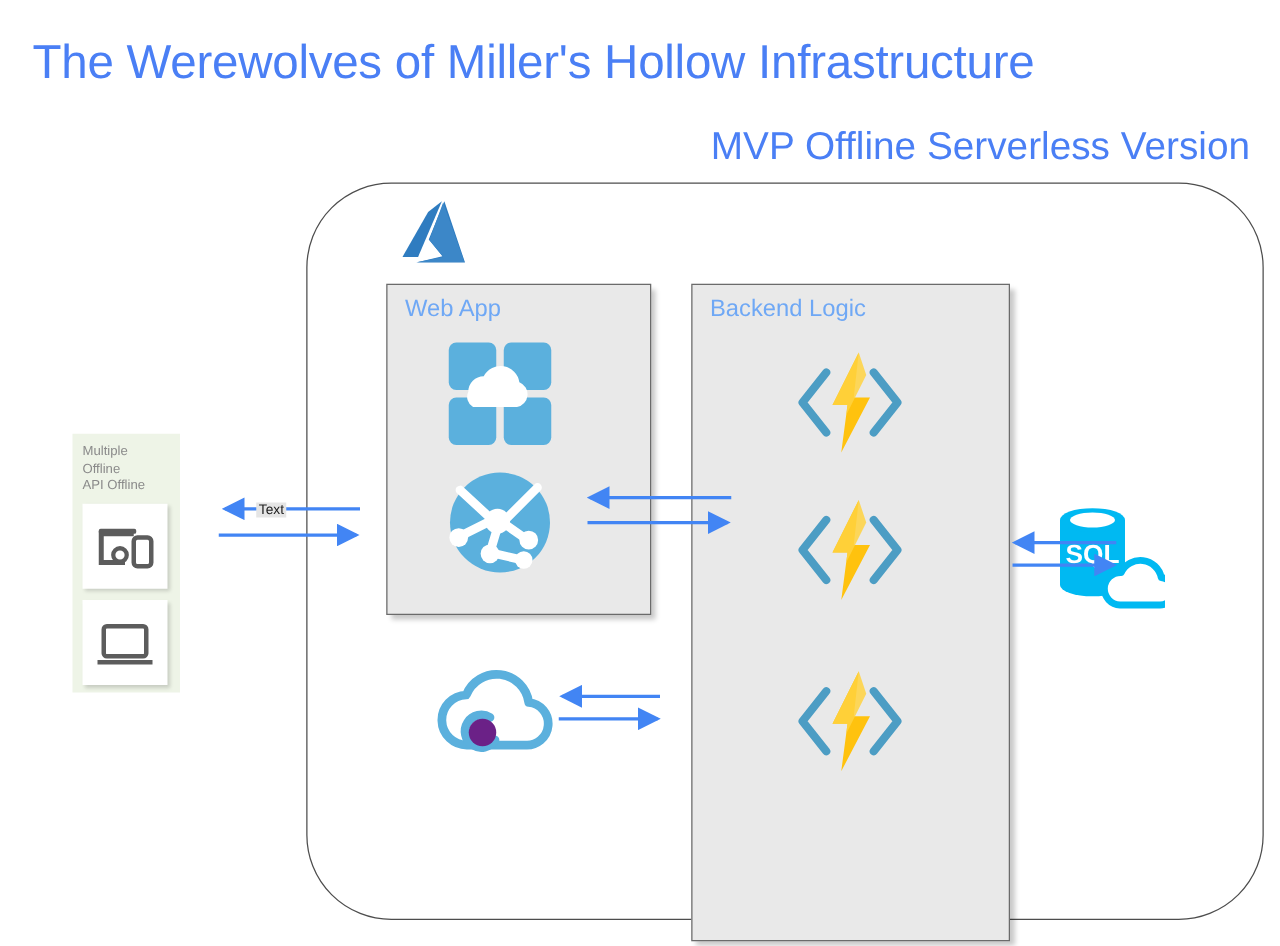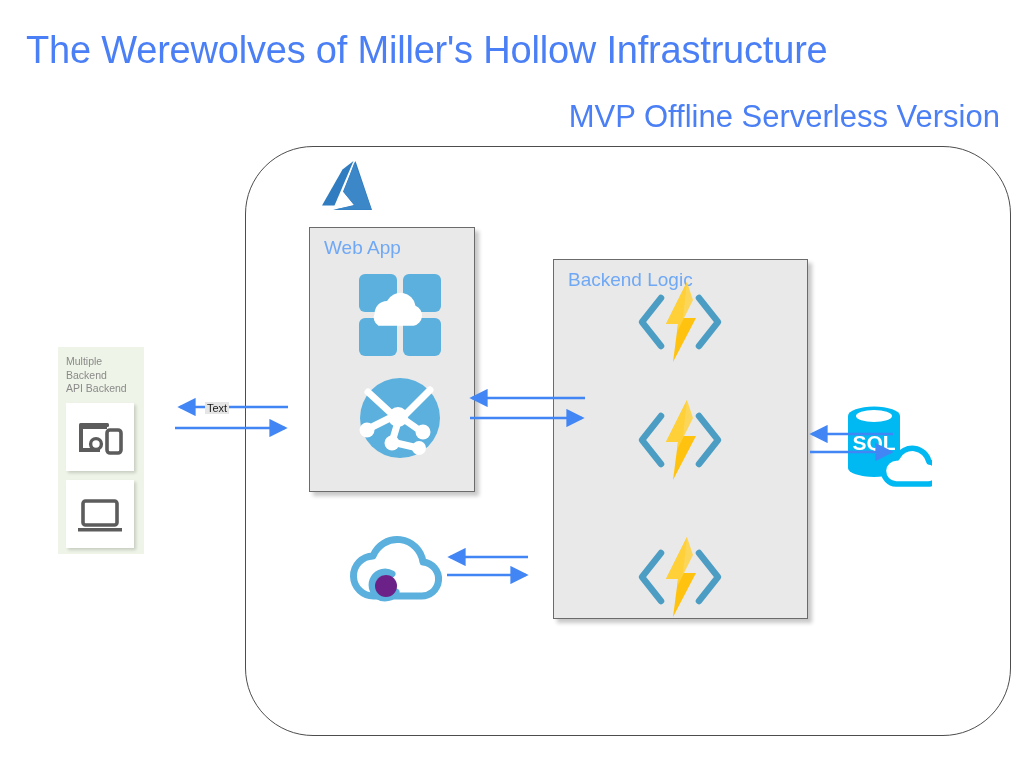--- a/index.html
+++ b/index.html
@@ -76,29 +76,28 @@
     position: absolute;
     left: 14px;
     top: 9px;
     font-size: 19px;
     color: #6fa8f5;
     white-space: nowrap;
   }
   #panel-webapp {
     left: 309px;
     top: 227px;
-    width: 166px;
+    width: 212px;
     height: 265px;
   }
   #panel-backend {
     left: 553px;
     top: 227px;
     width: 255px;
-    height: 360px;
-    margin-top: 32px;
+    height: 526px;
   }
 
   
   .client-group {
     position: absolute;
     left: 58px;
     top: 347px;
     width: 86px;
     height: 207px;
     background: #eef4e7;
@@ -175,22 +174,22 @@
     <svg viewBox="0 0 72 62" width="72" height="62">
       <path d="M33.5 3 L14.5 47.5 L2 47.5 L22.5 11.5 Z" fill="#2f7cc0"></path>
       <path d="M35.5 3 L52 52 L13 52 L34 47 L23 33.5 Z" fill="#2f7cc0"></path>
       <path d="M34.5 4 L23.5 34 L34.5 47.5 L14.2 51.5 L51.5 51.5 Z" fill="#3c87c8"></path>
     </svg>
   </div>
 
   <div class="client-group">
     <div class="client-caption">
       <div>Multiple</div>
-      <div>Backend</div>
-      <div>API Backend</div>
+      <div>Offline</div>
+      <div>API Offline</div>
     </div>
 
     <div class="client-tile" id="client-tile-devices">
       <svg viewBox="0 0 68 68" width="68" height="68">
         <path d="M13 22 h28 v4 h-24 v19 h17 v4 h-21 z" fill="#5c5c5c"></path>
         <rect x="13" y="20" width="30" height="4" rx="1.5" fill="#5c5c5c"></rect>
         <circle cx="30" cy="41" r="5.4" fill="none" stroke="#5c5c5c" stroke-width="3.4"></circle>
         <rect x="41" y="27" width="14" height="23" rx="3" fill="none" stroke="#5c5c5c" stroke-width="3.6"></rect>
       </svg>
     </div>

